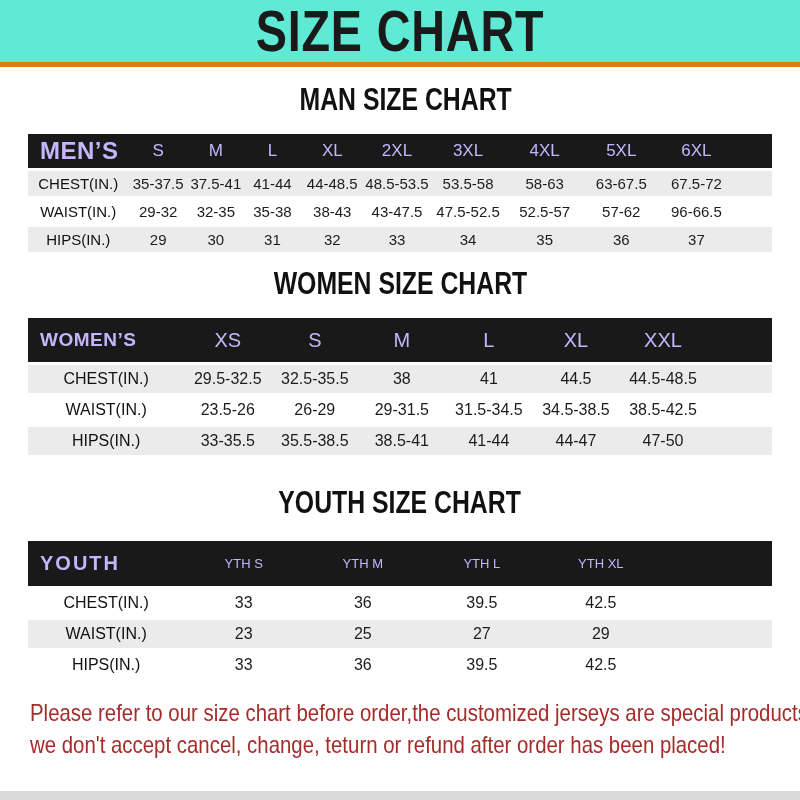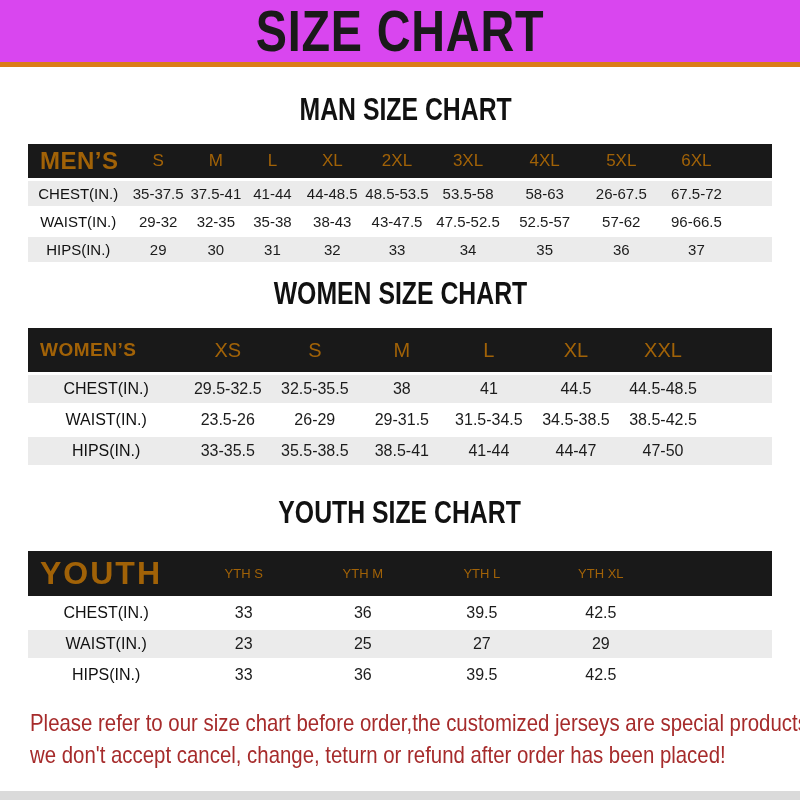--- a/index.html
+++ b/index.html
@@ -16,70 +16,70 @@
   .banner-text {
     display:inline-block; font-size:57px; font-weight:800; color:#1a1a1a;
     transform:scaleX(0.82); letter-spacing:1px; white-space:nowrap; line-height:1;
   }
   
   h2.section-heading { text-align:center; line-height:38px; font-weight:normal; }
   h2.section-heading .cond {
     display:inline-block; font-size:31px; font-weight:800; color:#111;
     transform:scaleX(0.8); white-space:nowrap; letter-spacing:0;
   }
-  .heading-man   { margin-top:24px;padding-left:12px; }
+  .heading-man   { margin-top:14px;padding-left:12px; }
   .heading-women { margin-top:10px; }
   .heading-youth { margin-top:26px; }
   
   table.chart {
     width:744px; margin-left:28px; table-layout:fixed;
     border-collapse:separate; border-spacing:0 3px;
   }
   .chart-man   { margin-top:10px; }
   .chart-women { margin-top:10px; }
   .chart-youth { margin-top:14px; }
   tr.bar th {
-    background:#191919; color:#a16207; font-weight:normal; text-align:center;
+    background:#191919; color:#c4b5fd; font-weight:normal; text-align:center;
     white-space:nowrap; overflow:hidden;
   }
   tr.bar th.group {
     text-align:left; padding-left:12px; font-weight:800; letter-spacing:0.5px;
   }
   td {
     text-align:center; color:#1c1c1c; background:#ffffff; white-space:nowrap;
     overflow:hidden;
   }
   tr.shade td { background:#EBEBEB; }
   td.label { color:#111; }
   .chart-man   tr.bar th { height:34px; font-size:17px; }
   .chart-man   tr.bar th.group { font-size:24px; }
   .chart-man   td { height:25px; font-size:15px; }
   .chart-women tr.bar th { height:44px; font-size:20px; }
   .chart-women tr.bar th.group { font-size:19px; }
   .chart-women td { height:28px; font-size:16px; }
   .chart-youth tr.bar th { height:45px; font-size:13px; }
-  .chart-youth tr.bar th.group { font-size:32px; letter-spacing:2px; }
+  .chart-youth tr.bar th.group { font-size:20px; letter-spacing:2px; }
   .chart-youth td { height:28px; font-size:16px; }
   
   .note { margin:16px 0 0 30px; }
   .note p { line-height:29px; white-space:nowrap; }
   .note .cond-line {
     display:inline-block; transform:scaleX(0.85); transform-origin:left center;
     font-size:24px; color:#A62B2B; white-space:nowrap;
   }
   .bottom-strip {
     position:absolute; left:0; right:0; bottom:0; height:9px; background:#DADADA;
   }
 </style>
 </head>
 <body>
 
 <div class="page">
 
-  <header class="banner" style="background: #d946ef;">
+  <header class="banner" style="background: #5eead4;">
     <span class="banner-text" style="color: rgb(26, 26, 26);">SIZE CHART</span>
   </header>
 
   <section>
     <h2 class="section-heading heading-man">
       <span class="cond">MAN SIZE CHART</span>
     </h2>
     <table class="chart chart-man">
       <colgroup>
         <col style="width:13.5%">
@@ -112,21 +112,21 @@
       <tbody>
         <tr class="shade">
           <td class="label">CHEST(IN.)</td>
           <td>35-37.5</td>
           <td>37.5-41</td>
           <td>41-44</td>
           <td>44-48.5</td>
           <td>48.5-53.5</td>
           <td>53.5-58</td>
           <td>58-63</td>
-          <td>26-67.5</td>
+          <td>63-67.5</td>
           <td>67.5-72</td>
           <td></td>
         </tr>
         <tr>
           <td class="label">WAIST(IN.)</td>
           <td>29-32</td>
           <td>32-35</td>
           <td>35-38</td>
           <td>38-43</td>
           <td>43-47.5</td>

